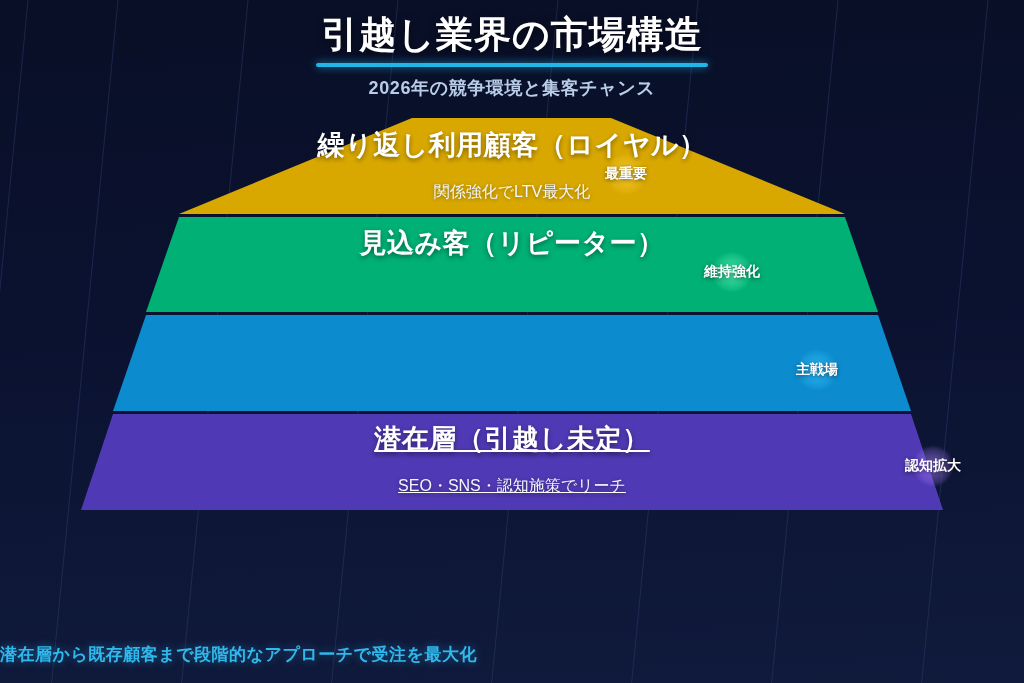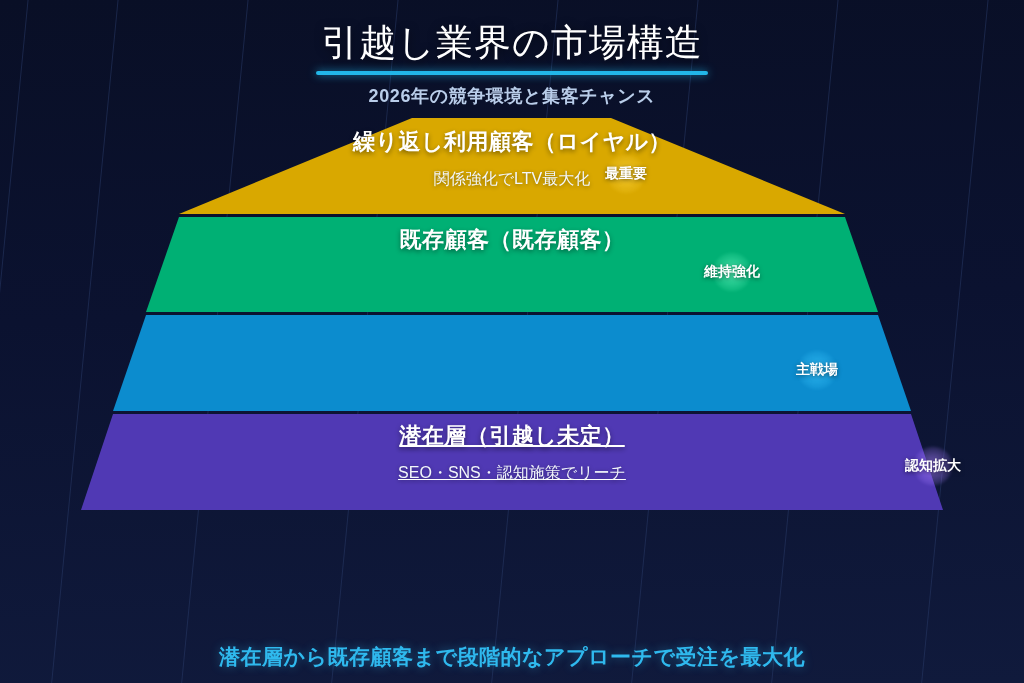--- a/index.html
+++ b/index.html
@@ -17,23 +17,23 @@
     width:1024px; height:683px;
     background:linear-gradient(178deg,#090f26 0%,#0b1230 45%,#101a3c 100%);
     overflow:hidden;
   }
   .bg-lines { position:absolute; inset:0; pointer-events:none; }
   .bg-lines svg { display:block; }
 
   
   .header { position:absolute; top:0; left:0; width:1024px; text-align:center; }
   .title {
-    font-size:37px; font-weight:normal; color:#ffffff;
+    font-size:37px; font-weight:bold; color:#ffffff;
     letter-spacing:1px; line-height:1.15;
-    padding-top:22px;
+    padding-top:14px;
     text-shadow:0 2px 10px rgba(0,0,0,.6);
   }
   .title-rule {
     width:392px; height:4px; margin:6px auto 0;
     background:#22b6e8; border-radius:2px;
     box-shadow:0 0 9px rgba(34,182,232,.75);
   }
   .subtitle {
     margin-top:9px;
     font-size:18px; color:#b9cde9; font-weight:bold; letter-spacing:.6px;text-align:center;
@@ -42,25 +42,25 @@
   
   .pyramid { position:absolute; left:0; top:0; width:1024px; height:683px; pointer-events:none; }
   .pyramid svg { display:block; }
 
   .layer-texts { position:absolute; left:0; top:0; width:1024px; height:683px; }
   .layer-text {
     position:absolute; left:0; width:1024px; text-align:center;
     color:#fff;
   }
   .layer-title {
-    font-size:22px; font-weight:bold; letter-spacing:.5px;
+    font-size:27px; font-weight:bold; letter-spacing:.5px;
     text-shadow:0 2px 5px rgba(0,0,0,.45);
   }
   .layer-desc {
-    font-size:16px; font-weight:normal; margin-top:12px;
+    font-size:16px; font-weight:normal; margin-top:19px;
     color:#f3f7fb;
     text-shadow:0 1px 4px rgba(0,0,0,.4);
   }
 
   
   .badge {
     position:absolute;
     font-size:14px; font-weight:bold; color:#ffffff;
     white-space:nowrap;
     text-shadow:0 1px 4px rgba(0,0,0,.55);
@@ -72,22 +72,21 @@
     width:40px; height:40px; border-radius:50%;
     z-index:-1;
     opacity:.75;
     filter:blur(1px);
   }
   .badge .lbl { position:relative; z-index:2; }
 
   
   .footer {
     position:absolute; left:0; width:1024px; top:643px;
-    text-align:center;
-    font-size:21px; font-weight:bold; color:#2fb9ee;
+    font-size:17px; font-weight:bold; color:#2fb9ee;
     letter-spacing:.5px;
     text-shadow:0 0 10px rgba(47,185,238,.45);
   }
 </style>
 </head>
 <body>
 
 <div id="stage">
 
   <div class="bg-lines">
@@ -126,21 +125,21 @@
   </div>
 
   <div class="layer-texts">
 
     <div class="layer-text" style="top:127px;">
       <div class="layer-title">繰り返し利用顧客（ロイヤル）</div>
       <div class="layer-desc">関係強化でLTV最大化</div>
     </div>
 
     <div class="layer-text" style="top:225px;">
-      <div class="layer-title">既存顧客（既存顧客）</div>
+      <div class="layer-title">見込み客（リピーター）</div>
     </div>
 
     <div class="layer-text" style="top:323px;">
     </div>
 
     <div class="layer-text" style="top:421px;text-decoration:underline;">
       <div class="layer-title">潜在層（引越し未定）</div>
       <div class="layer-desc">SEO・SNS・認知施策でリーチ</div>
     </div>
   </div>

